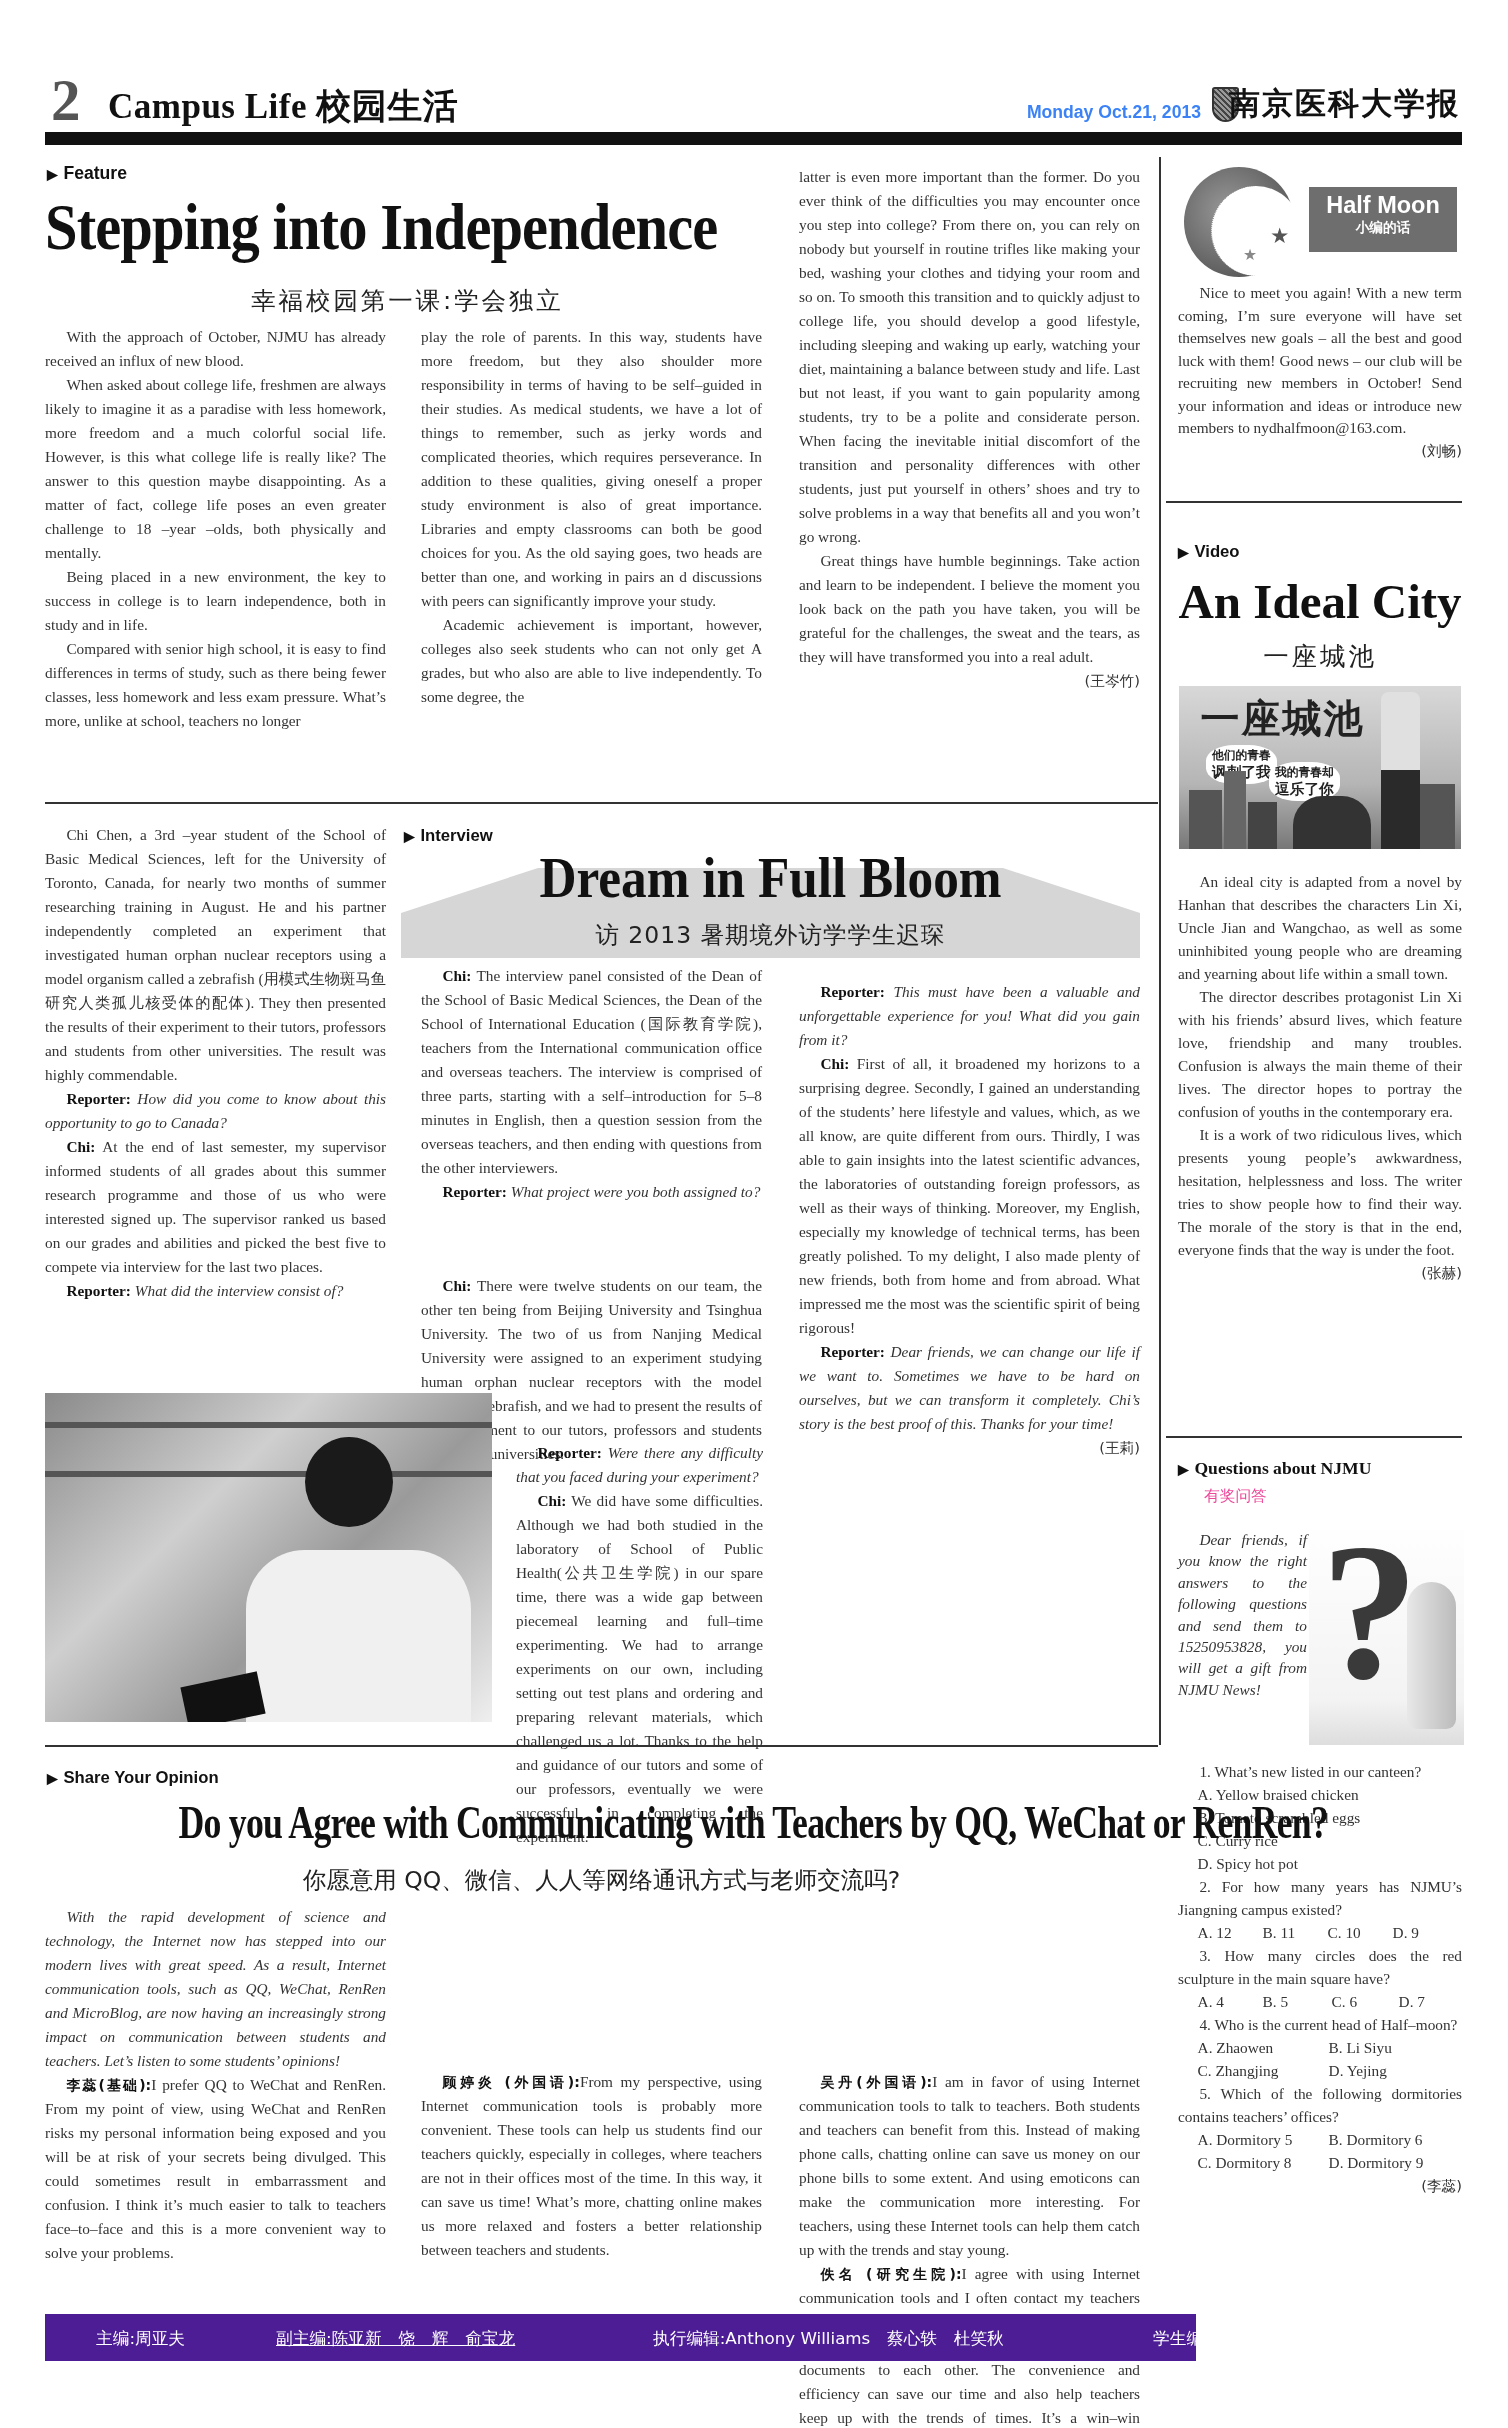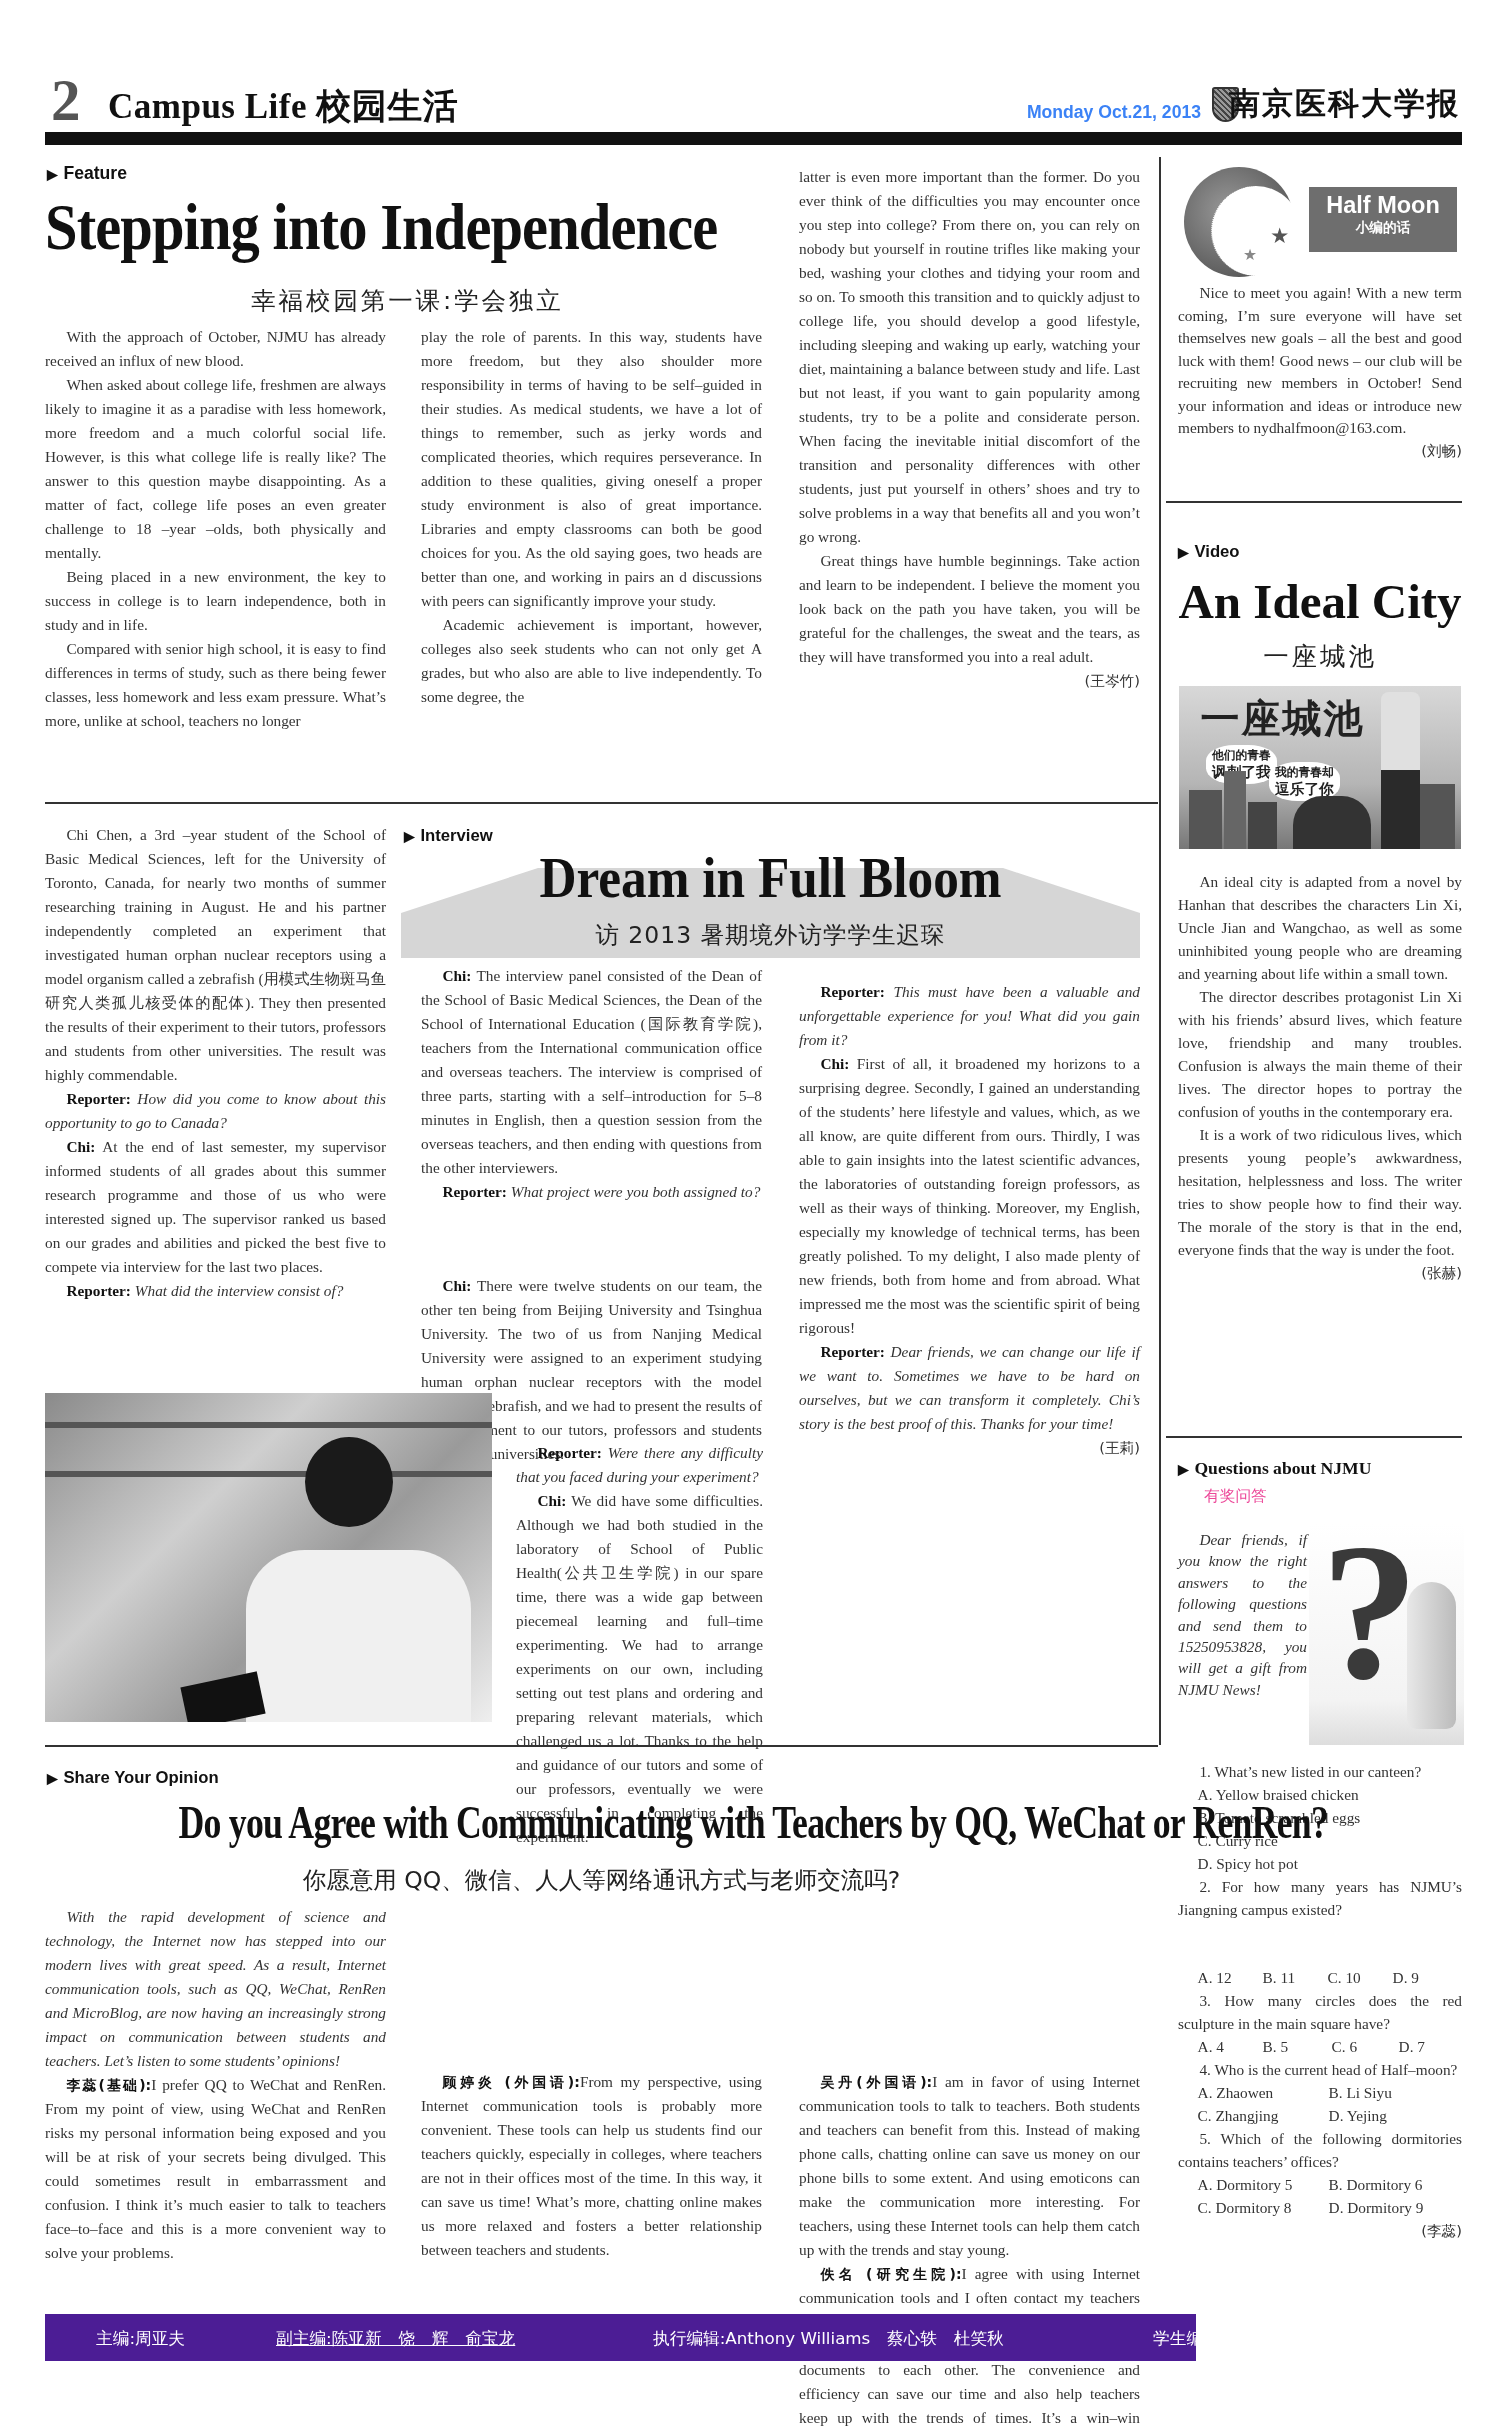--- a/index.html
+++ b/index.html
@@ -212,21 +212,21 @@
   </div>
 
   <div class="abs" style="left:1178px;top:1760px;width:284px;font-size:15.3px;line-height:23px;color:#333;">
     <div style="text-indent:1.4em;text-align:justify;">1. What’s new listed in our canteen?</div>
     <div style="padding-left:19.6px;">A. Yellow braised chicken</div>
     <div style="padding-left:19.6px;">B. Tomato scrambled eggs</div>
     <div style="padding-left:19.6px;">C. Curry rice</div>
     <div style="padding-left:19.6px;">D. Spicy hot pot</div>
 
     <div style="text-indent:1.4em;text-align:justify;">2. For how many years has NJMU’s Jiangning campus existed?</div>
-    <div style="padding-left:19.6px;white-space:nowrap;margin-top:45px;">
+    <div style="padding-left:19.6px;white-space:nowrap;">
       <span style="display:inline-block;width:65px;">A. 12</span><span style="display:inline-block;width:65px;">B. 11</span><span style="display:inline-block;width:65px;">C. 10</span><span>D. 9</span>
     </div>
 
     <div style="text-indent:1.4em;text-align:justify;">3. How many circles does the red sculpture in the main square have?</div>
     <div style="padding-left:19.6px;white-space:nowrap;">
       <span style="display:inline-block;width:65px;">A. 4</span><span style="display:inline-block;width:69px;">B. 5</span><span style="display:inline-block;width:67px;">C. 6</span><span>D. 7</span>
     </div>
 
     <div style="text-indent:1.4em;text-align:justify;">4. Who is the current head of Half–moon?</div>
     <div style="padding-left:19.6px;white-space:nowrap;">

